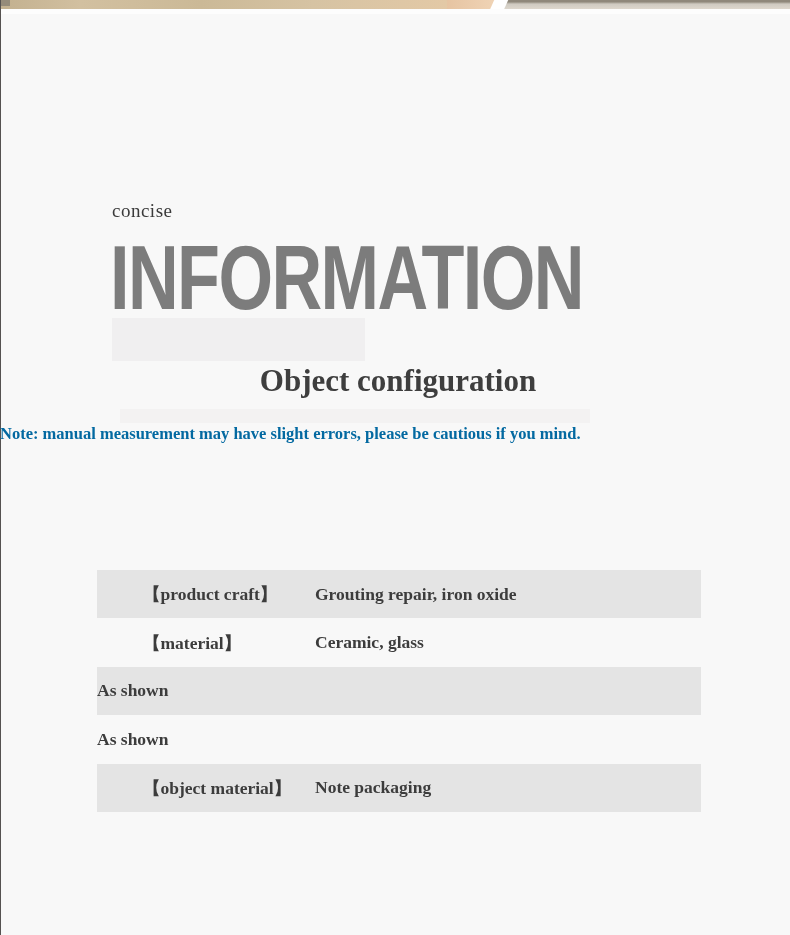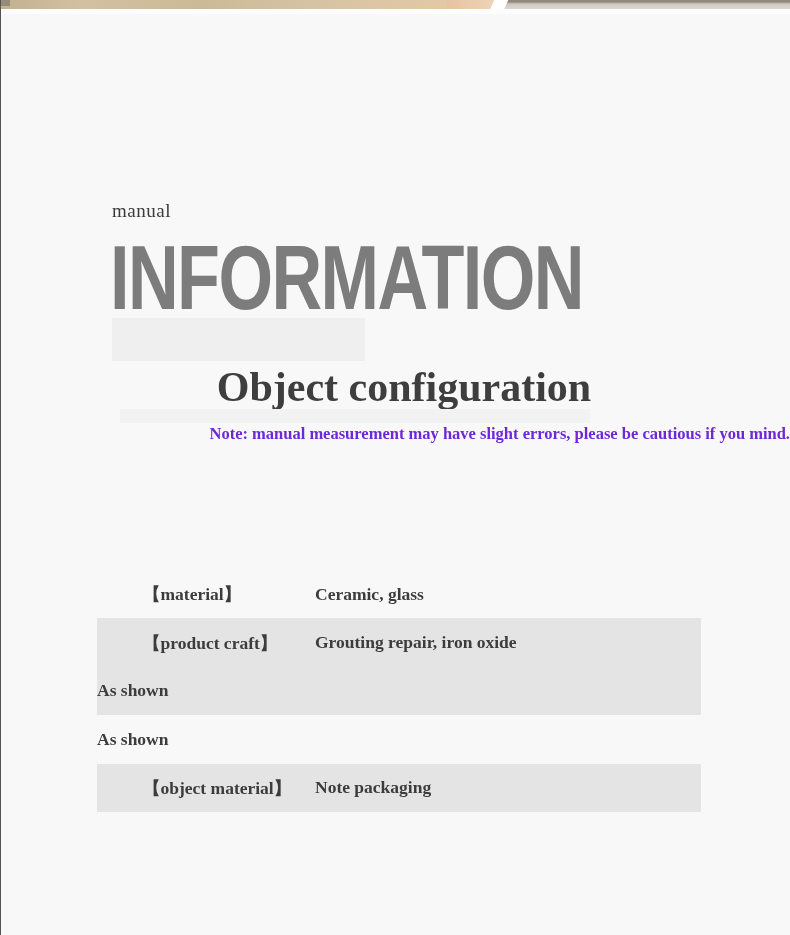--- a/index.html
+++ b/index.html
@@ -50,32 +50,32 @@
     font-family:"Liberation Sans","DejaVu Sans",sans-serif;
     font-weight:bold;font-size:90px;line-height:1;
     color:#7c7c7c;letter-spacing:-2px;white-space:nowrap;
     transform:scaleX(0.78);transform-origin:left top;
   }
   .watermark-block{
     position:absolute;left:112px;top:318px;width:253px;height:43px;
     background:#f0eff0;
   }
   .section-title{
-    position:absolute;left:124px;top:363px;width:560px;
+    position:absolute;left:118px;top:363px;width:560px;
     text-align:center;
-    font-weight:bold;font-size:42px;color:#3e3e3e;
+    font-weight:bold;font-size:31px;color:#3e3e3e;
   }
   .ghost-band{
     position:absolute;left:120px;top:409px;width:470px;height:14px;
     background:#f3f2f2;
   }
   .note-text{
     position:absolute;left:0;top:424px;width:790px;
-    text-align:right;
-    font-weight:bold;font-size:16.5px;color:#6d28d9;
+    text-align:left;
+    font-weight:bold;font-size:16.5px;color:#0369a1;
   }
 
   
   .spec-table{
     position:absolute;left:97px;top:570px;width:604px;
   }
   .spec-row{
     display:flex;align-items:center;
     height:48.4px;
   }
@@ -97,40 +97,40 @@
 
   <div class="top-strip">
     <div class="strip-tan"></div>
     <div class="strip-peach"></div>
     <div class="strip-gray"></div>
     <div class="strip-slash"></div>
   </div>
   <div class="white-band"></div>
   <div class="left-line"></div>
 
-  <div class="tagline">manual</div>
+  <div class="tagline">concise</div>
 
   <div class="page-title">INFORMATION</div>
 
   <div class="watermark-block"></div>
 
   <div class="section-title">Object configuration</div>
 
   <div class="ghost-band"></div>
 
   <div class="note-text">Note: manual measurement may have slight errors, please be cautious if you mind.</div>
 
   <div class="spec-table">
+    <div class="spec-row shaded">
+      <div class="row-label">【product craft】</div>
+      <div class="row-value">Grouting repair, iron oxide</div>
+    </div>
     <div class="spec-row">
       <div class="row-label">【material】</div>
       <div class="row-value">Ceramic, glass</div>
-    </div>
-    <div class="spec-row shaded">
-      <div class="row-label">【product craft】</div>
-      <div class="row-value">Grouting repair, iron oxide</div>
     </div>
     <div class="spec-row shaded">
       <div class="row-value">As shown</div>
     </div>
     <div class="spec-row">
       <div class="row-value">As shown</div>
     </div>
     <div class="spec-row shaded">
       <div class="row-label">【object material】</div>
       <div class="row-value">Note packaging</div>

